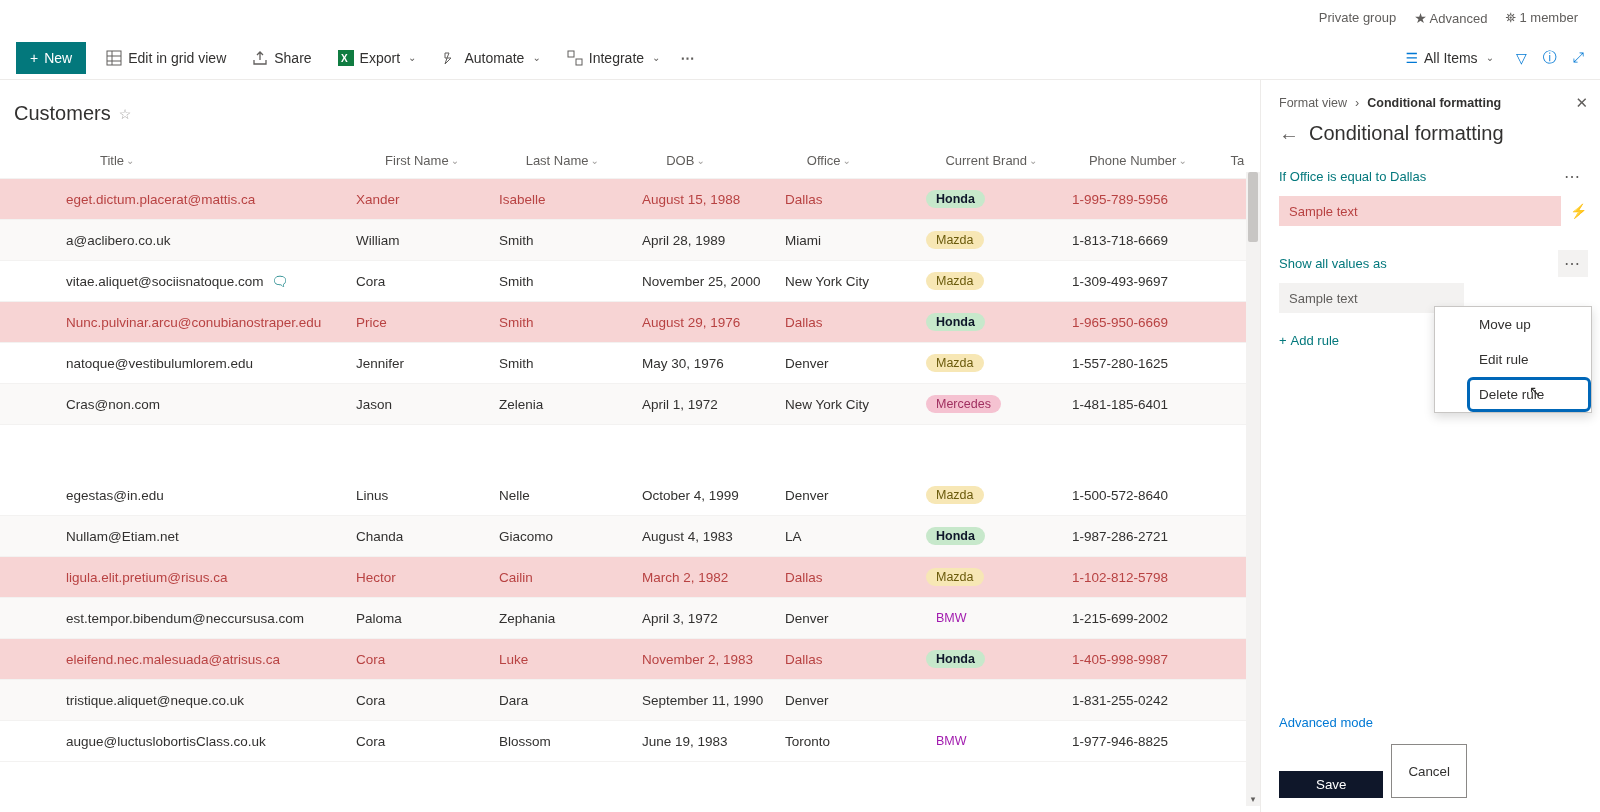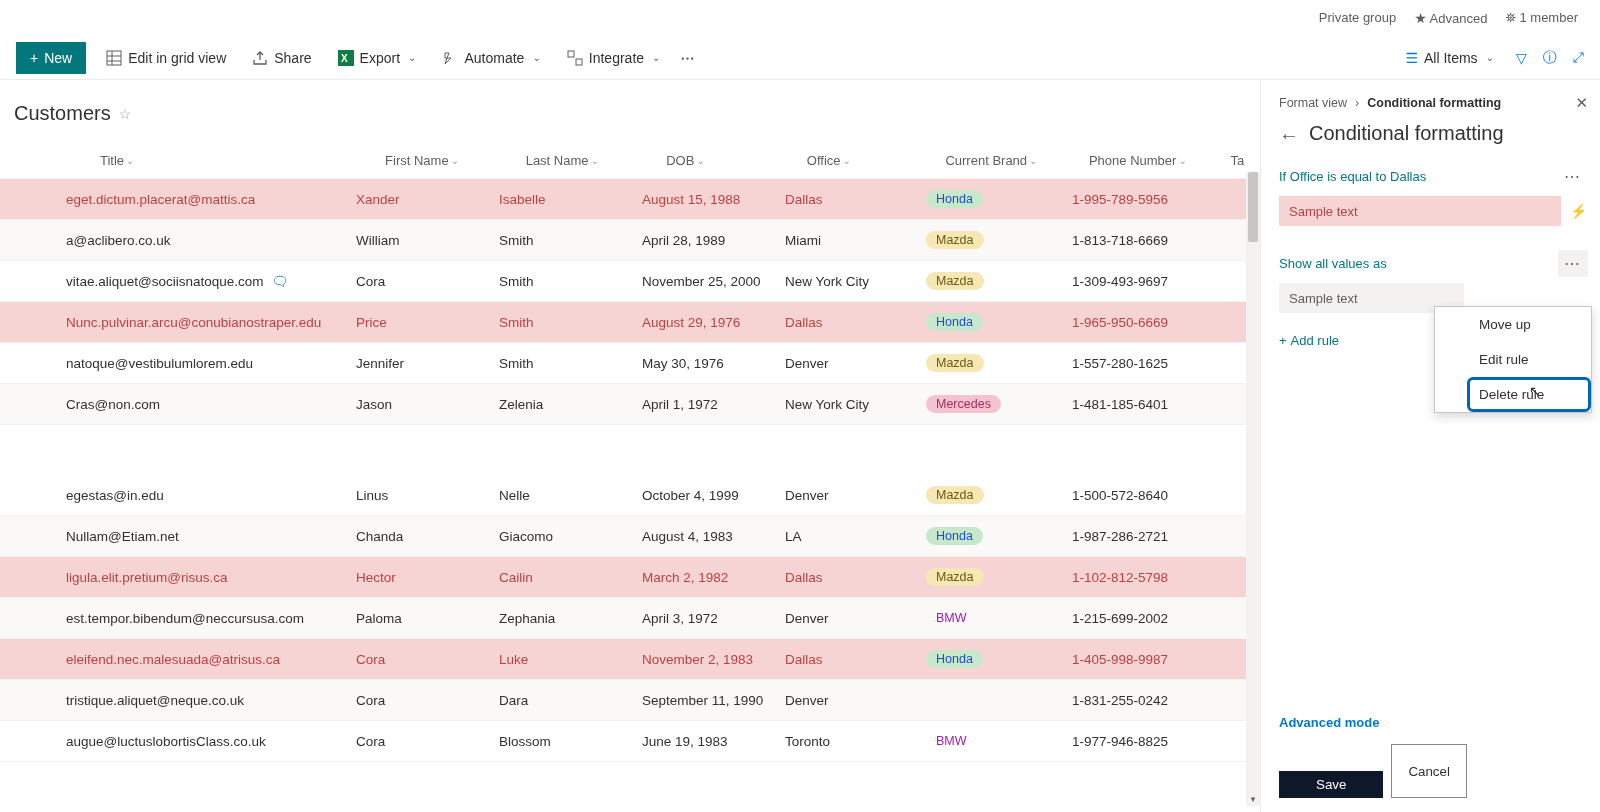--- a/index.html
+++ b/index.html
@@ -44,21 +44,21 @@
 
 .rows { overflow:auto; height:calc(100% - 130px); }
 .row { display:flex; height:41px; align-items:center; padding-left:66px; border-bottom:1px solid #f3f2f1; position: relative; }
 .row.alt { background:#faf9f8; }
 .row.hl { background:#f7d4d4; }
 .row.hl .cell { color:#b84242; }
 .cell { font-size:13.5px; color:#323130; }
 .cell-title-text { display:flex; align-items:center; gap:8px; }
 .comment-ico { color:#03787c; }
 .pill { display:inline-block; padding:2px 10px; border-radius:10px; font-size:12.5px; }
-.pill-green { background:#c7e8cb; color:#1d4ed8; }
+.pill-green { background:#c7e8cb; color:#0f172a;font-weight:bold; }
 .pill-yellow { background:#f7e7b5; color:#6a5a0b; }
 .pill-pink { background:#f5c2d1; color:#a03060; }
 .pill-blue { color:#a21caf; background:transparent; }
 
 
 .v-scroll { position:absolute; top:92px; right:0; width:14px; bottom:6px; background:#f3f2f1; }
 .v-thumb  { position:absolute; top:0; left:2px; width:10px; height:70px; background:#c8c6c4; border-radius:2px; }
 .v-arrow  { position:absolute; left:2px; width:10px; height:12px; color:#605e5c; font-size:9px; text-align:center;}
 .v-arrow.bot { bottom:0;}
 
@@ -79,21 +79,21 @@
 .sample-grey { background:#f3f2f1; color:#605e5c; }
 .bolt { color:#605e5c; cursor:pointer; }
 .add-rule { color:#03787c; font-size:13px; margin-top:14px; cursor:pointer; display:flex; align-items:center; gap:4px;}
 
 .ctx { position:absolute; right:8px; top:226px; width:158px; background:#fff; border:1px solid #c8c6c4; box-shadow:0 4px 10px rgba(0,0,0,.15); z-index:10;padding-left:32px; }
 .ctx-item { padding:10px 12px; font-size:13.5px; color:#323130; cursor:pointer; }
 .ctx-item.focus { outline:3px solid #0067b8; outline-offset:-3px; position:relative;border-radius:6px; }
 .cursor-img { position:absolute; left:62px; top:6px; font-size:14px; pointer-events:none; }
 
 .panel-footer { margin-top:auto; padding:10px 0 14px; }
-.adv { color:#0078d4; font-size:13px; margin-bottom:14px; cursor:pointer;font-weight:bold; }
+.adv { color:#0078d4; font-size:13px; margin-bottom:14px; cursor:pointer; }
 .btns { display:flex; gap:8px; }
 .btn-save { background:#0f172a; color:#fff; border:none; padding:6px 37px; cursor:pointer;margin-top:27px; }
 .btn-cancel { background:#fff; border:1px solid #8a8886; color:#323130; padding:6px 16px; cursor:pointer; }
 </style>
 </head>
 <body>
 
 <div class="topbar">
   <span>Private group</span>
   <span><span class="star">★</span> <span>Advanced</span></span>

